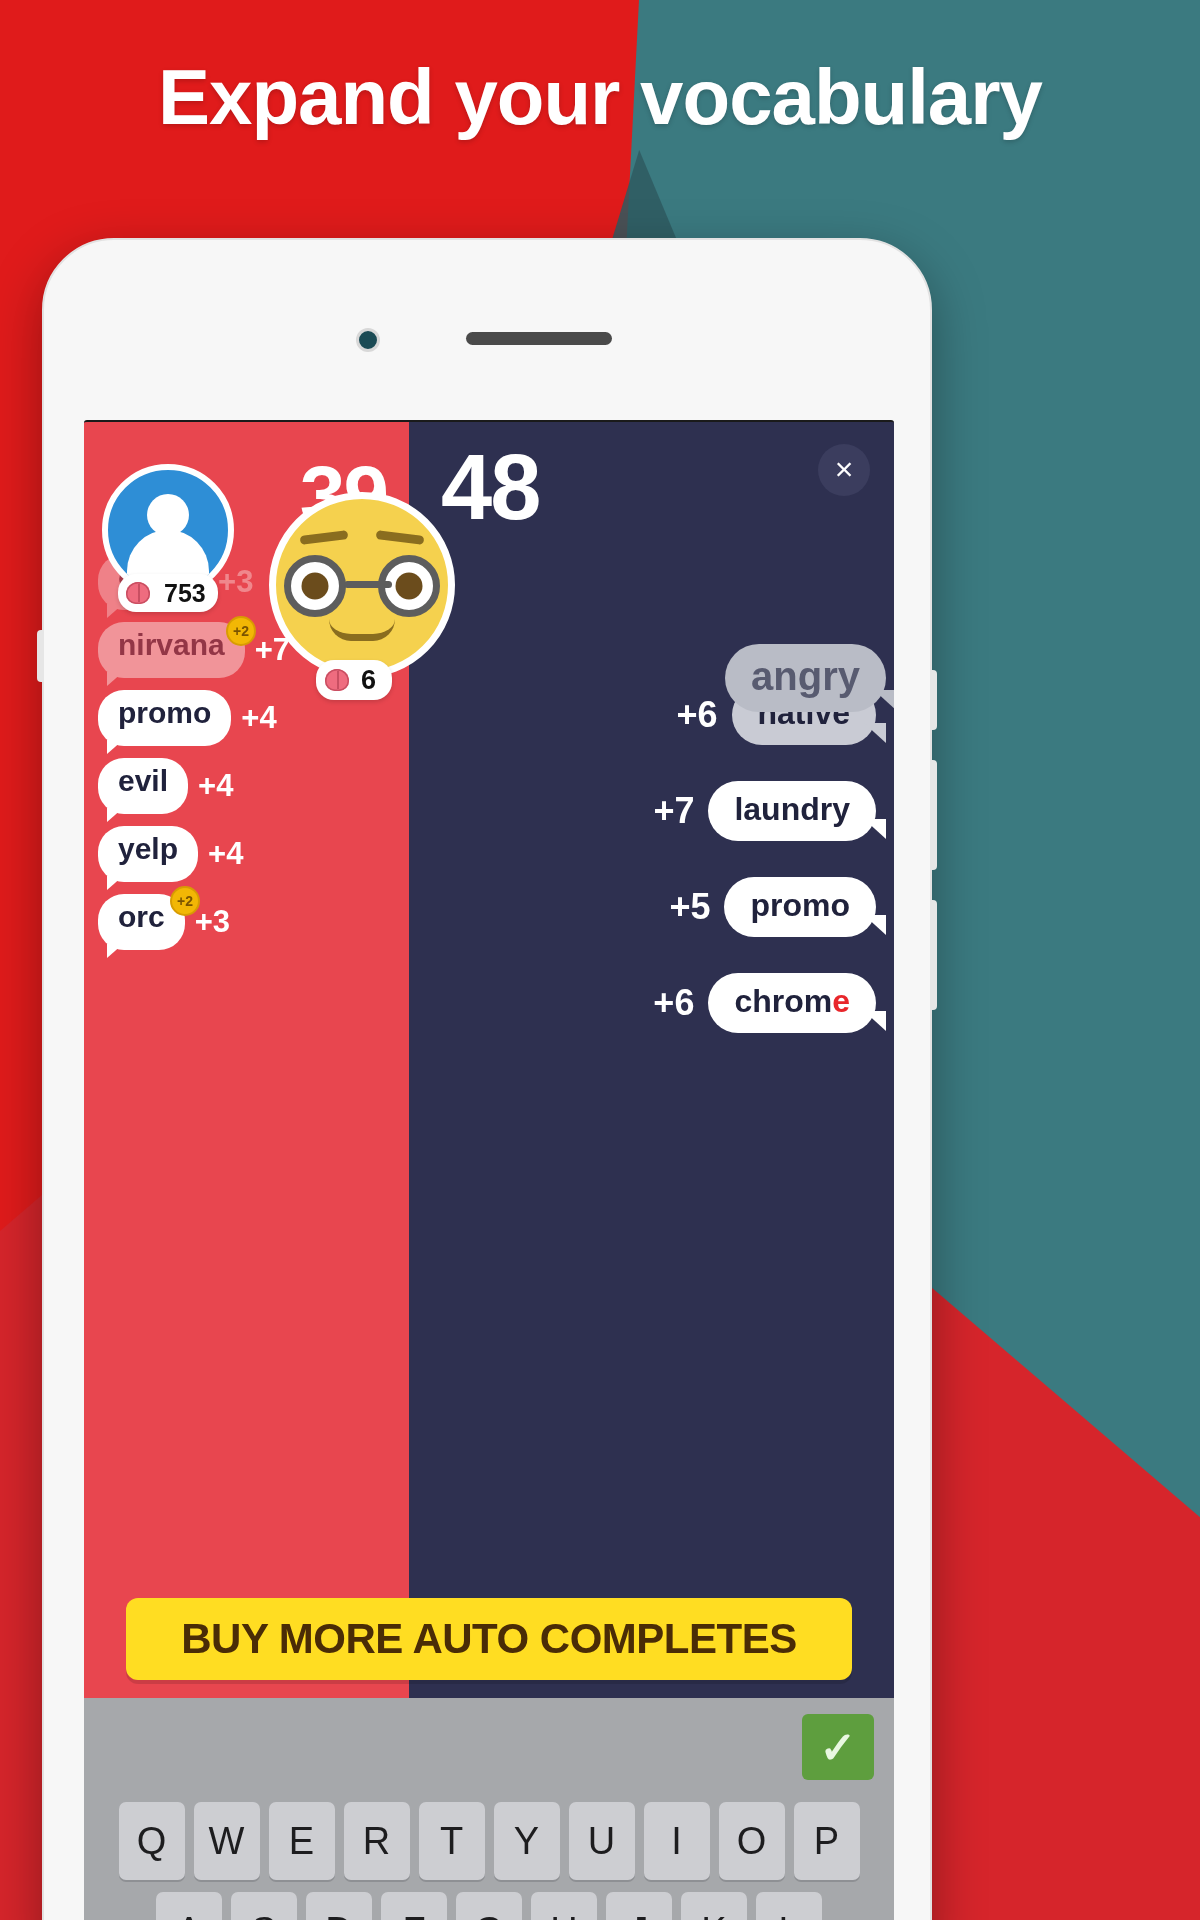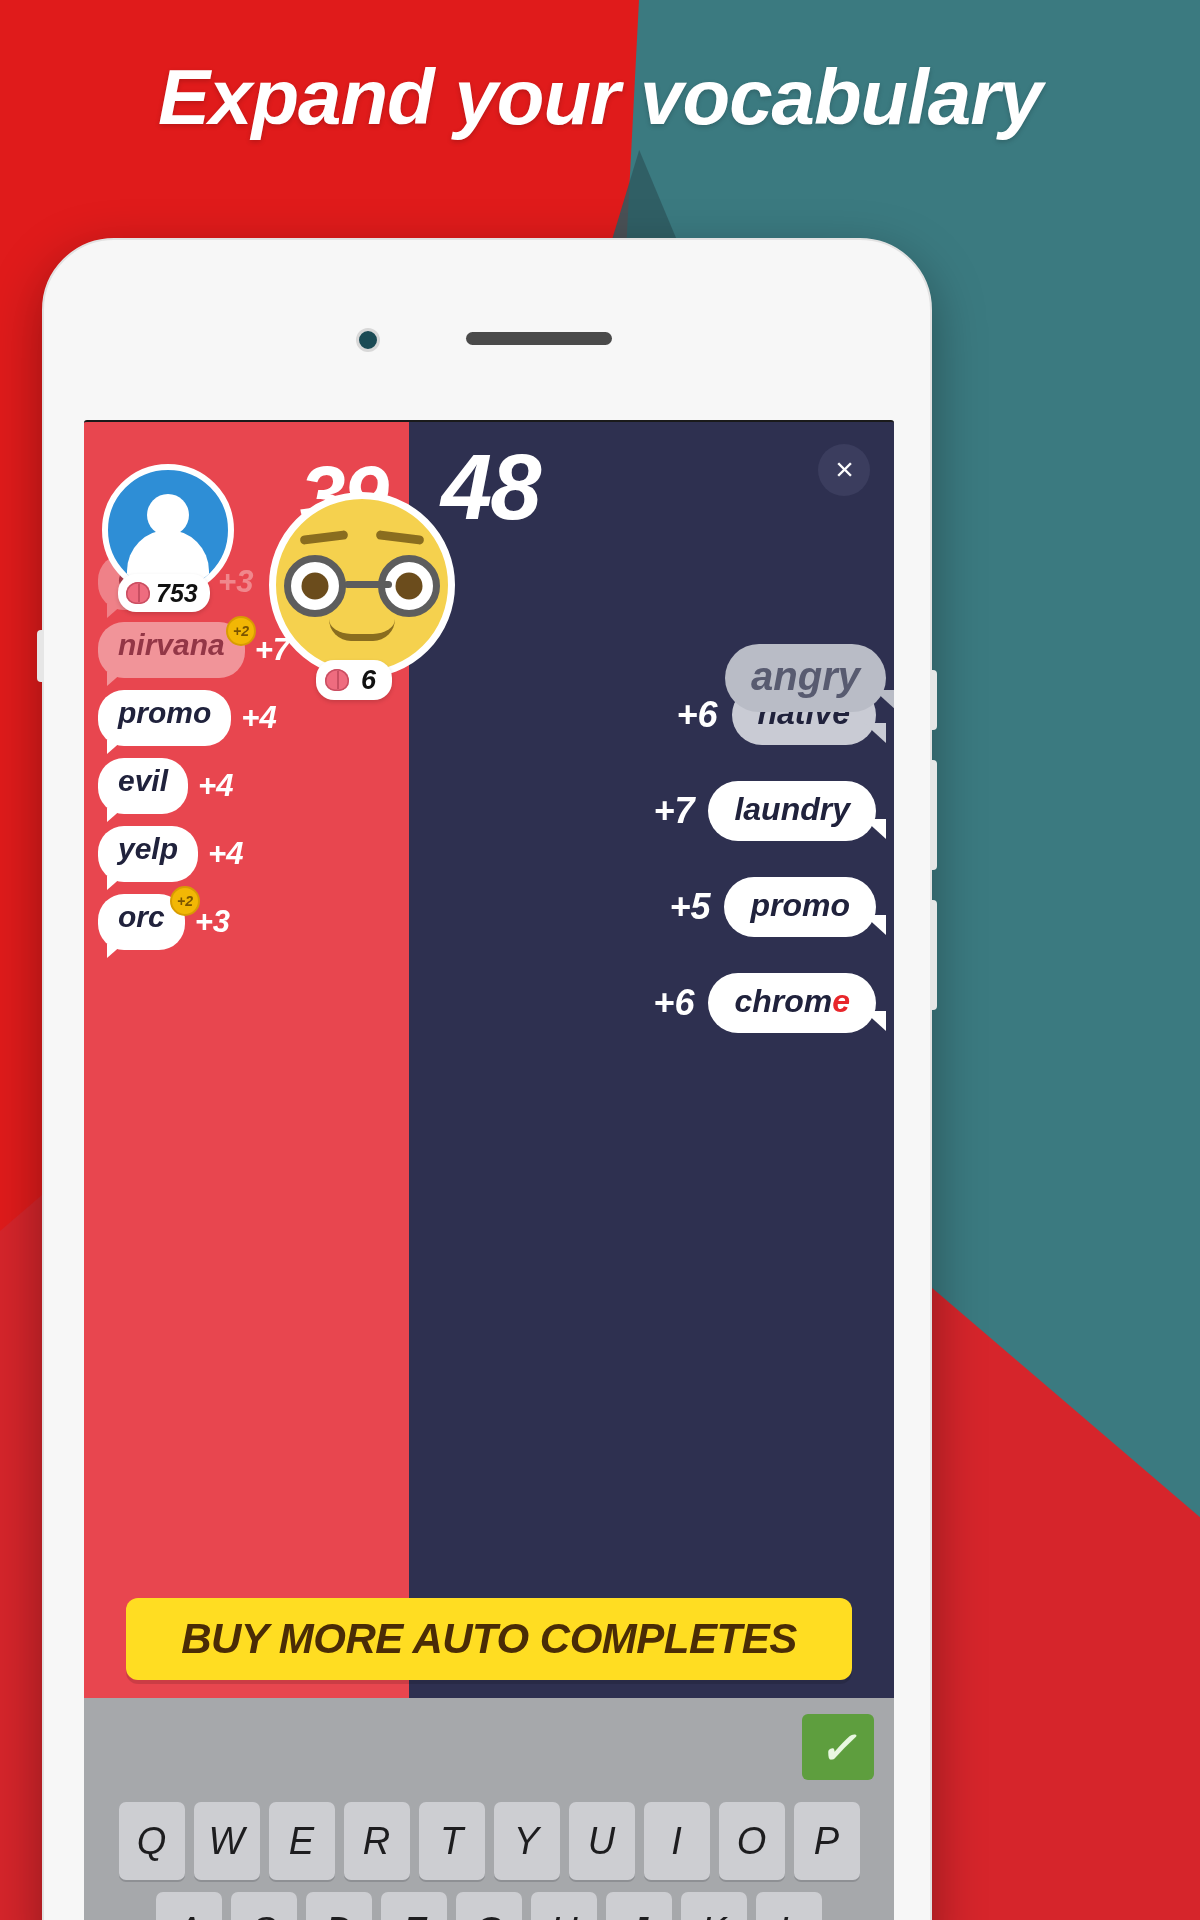--- a/index.html
+++ b/index.html
@@ -8,21 +8,20 @@
     overflow: hidden;
     font-family: "Liberation Sans", sans-serif;
   }
 
   
   #root {
     position: relative;
     width: 1200px; height: 1920px;
     background: #0f172a;
     overflow: hidden;
-    font-style: italic;
   }
   
   .bg-teal-real {
     position: absolute; top: 0; right: 0;
     width: 660px; height: 1920px;
     background: #3b7a80;
     clip-path: polygon(100% 0, 100% 100%, 0 100%, 15% 0);
   }
   .bg-red-left {
     position: absolute; top: 0; left: 0;
@@ -160,21 +159,21 @@
   }
   .avatar-left .person-body {
     position: absolute; bottom: 6px; left: 50%; transform: translateX(-50%);
     width: 82px; height: 54px; border-radius: 44px 44px 0 0; background: #fff;
   }
   .badge-left {
     position: absolute;
     top: 152px; left: 34px;
     background: #fff; border-radius: 18px;
     height: 38px; padding: 0 12px 0 8px;
-    display: flex; align-items: center; gap: 6px;
+    display: flex; align-items: center; gap: 14px;
     font-weight: 700; font-size: 25px; color: #111;
     box-shadow: 0 2px 4px rgba(0,0,0,.15);
     z-index: 6;
   }
   .brain {
     width: 24px; height: 22px;
     background: #ef6c7f;
     border-radius: 12px 12px 10px 10px;
     position: relative;
     flex: 0 0 auto;

